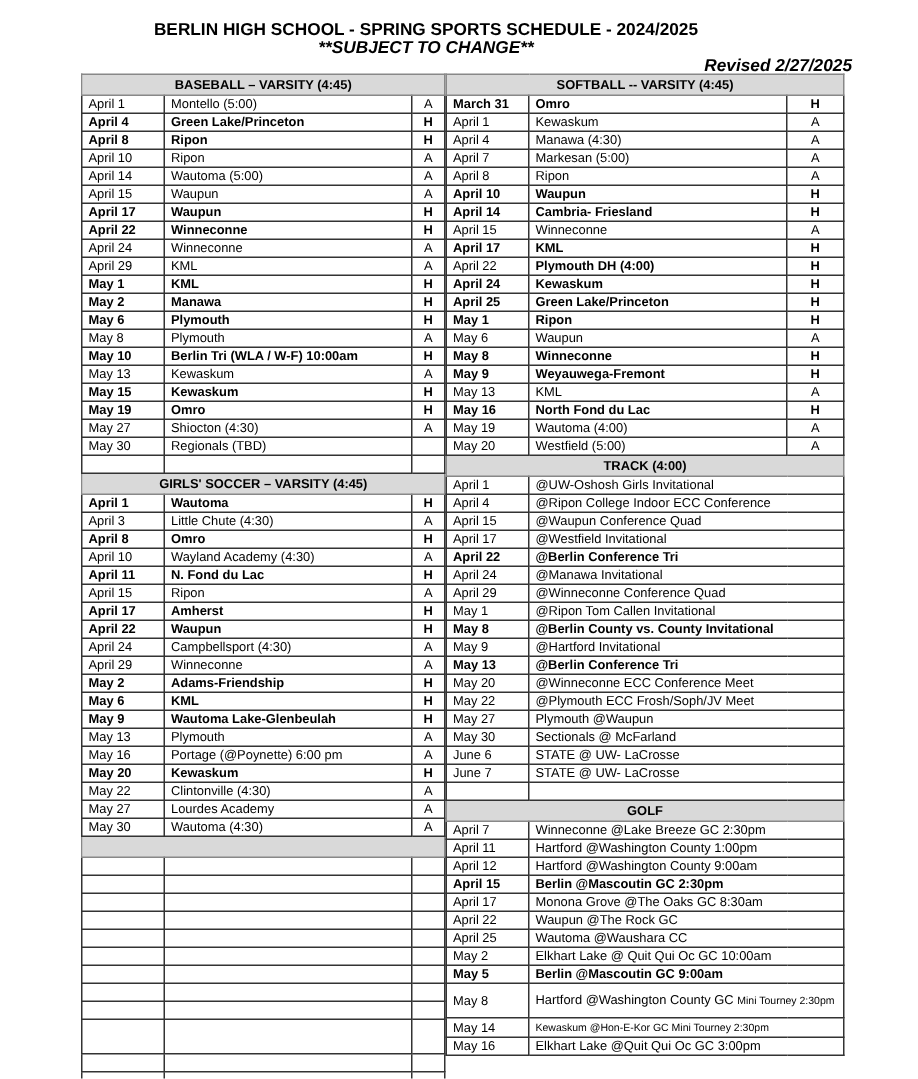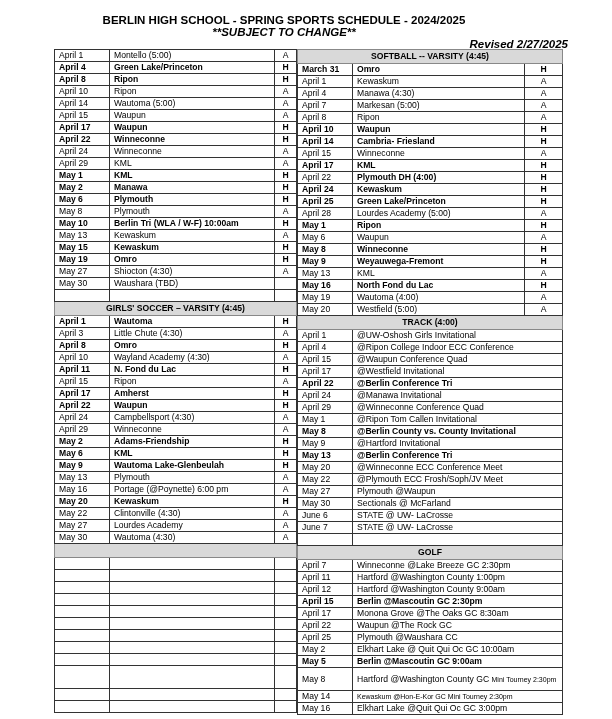--- a/index.html
+++ b/index.html
@@ -28,20 +28,23 @@
 <div class="hdr t3">Revised 2/27/2025</div>
 
 <div class="col left">
   <table>
     <colgroup>
         <col style="width:55px">
         <col>
         <col style="width:22px">
       </colgroup>
     <tbody id="baseball-body">
+      <tr class="sec">
+          <td colspan="3">BASEBALL – VARSITY  (4:45)</td>
+        </tr>
     <tr>
           <td>April 1</td>
           <td>Montello (5:00)</td>
           <td class="ha">A</td>
         </tr>
         <tr class="b">
           <td>April 4</td>
           <td>Green Lake/Princeton</td>
           <td class="ha">H</td>
         </tr>
@@ -125,21 +128,21 @@
           <td>Omro</td>
           <td class="ha">H</td>
         </tr>
         <tr>
           <td>May 27</td>
           <td>Shiocton (4:30)</td>
           <td class="ha">A</td>
         </tr>
         <tr>
           <td>May 30</td>
-          <td>Waushara (TBD)</td>
+          <td>Regionals (TBD)</td>
           <td class="ha"></td>
         </tr>
         <tr>
           <td>&nbsp;</td>
           <td>&nbsp;</td>
           <td class="ha">&nbsp;</td>
         </tr>
       </tbody>
     <tbody id="soccer-body">
       <tr class="sec">
@@ -373,25 +376,20 @@
         <tr class="b">
           <td>April 24</td>
           <td>Kewaskum</td>
           <td class="ha">H</td>
         </tr>
         <tr class="b">
           <td>April 25</td>
           <td>Green Lake/Princeton</td>
           <td class="ha">H</td>
         </tr>
-        <tr>
-          <td>April 28</td>
-          <td>Lourdes Academy (5:00)</td>
-          <td class="ha">A</td>
-        </tr>
         <tr class="b">
           <td>May 1</td>
           <td>Ripon</td>
           <td class="ha">H</td>
         </tr>
         <tr>
           <td>May 6</td>
           <td>Waupun</td>
           <td class="ha">A</td>
         </tr>
@@ -526,21 +524,21 @@
         <tr class="">
           <td>April 17</td>
           <td colspan="2"><span>Monona Grove @The Oaks GC 8:30am</span></td>
         </tr>
         <tr class="">
           <td>April 22</td>
           <td colspan="2"><span>Waupun @The Rock GC</span></td>
         </tr>
         <tr class="">
           <td>April 25</td>
-          <td colspan="2"><span>Plymouth @Waushara CC</span></td>
+          <td colspan="2"><span>Wautoma @Waushara CC</span></td>
         </tr>
         <tr class="">
           <td>May 2</td>
           <td colspan="2"><span>Elkhart Lake @ Quit Qui Oc GC  10:00am</span></td>
         </tr>
         <tr class="b">
           <td>May 5</td>
           <td colspan="2"><span>Berlin @Mascoutin GC  9:00am</span></td>
         </tr>
         <tr class="tall">

